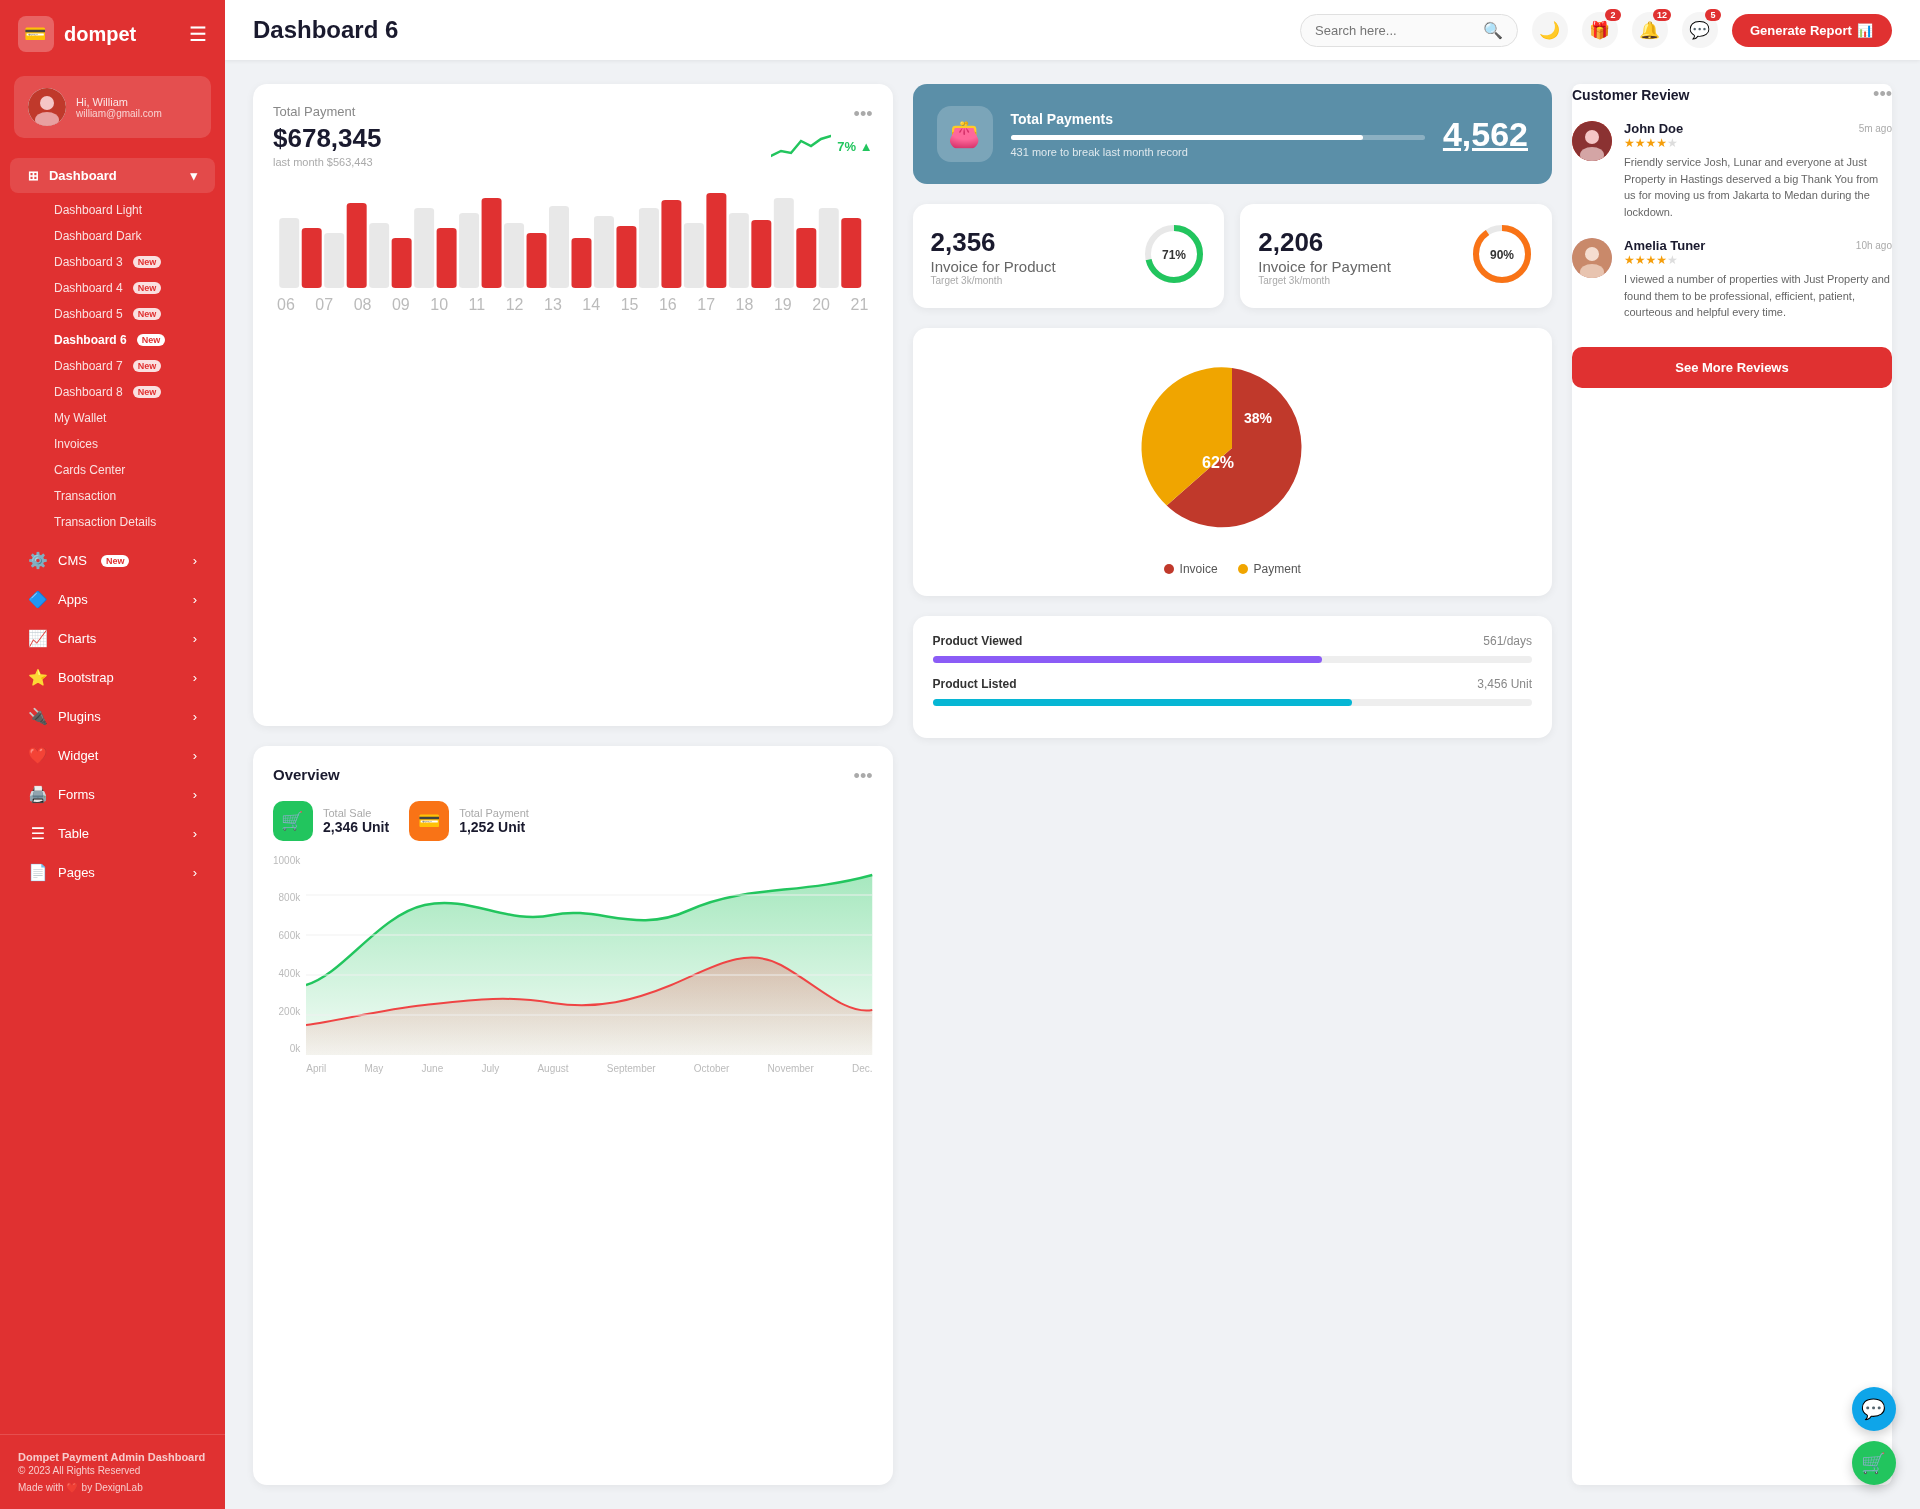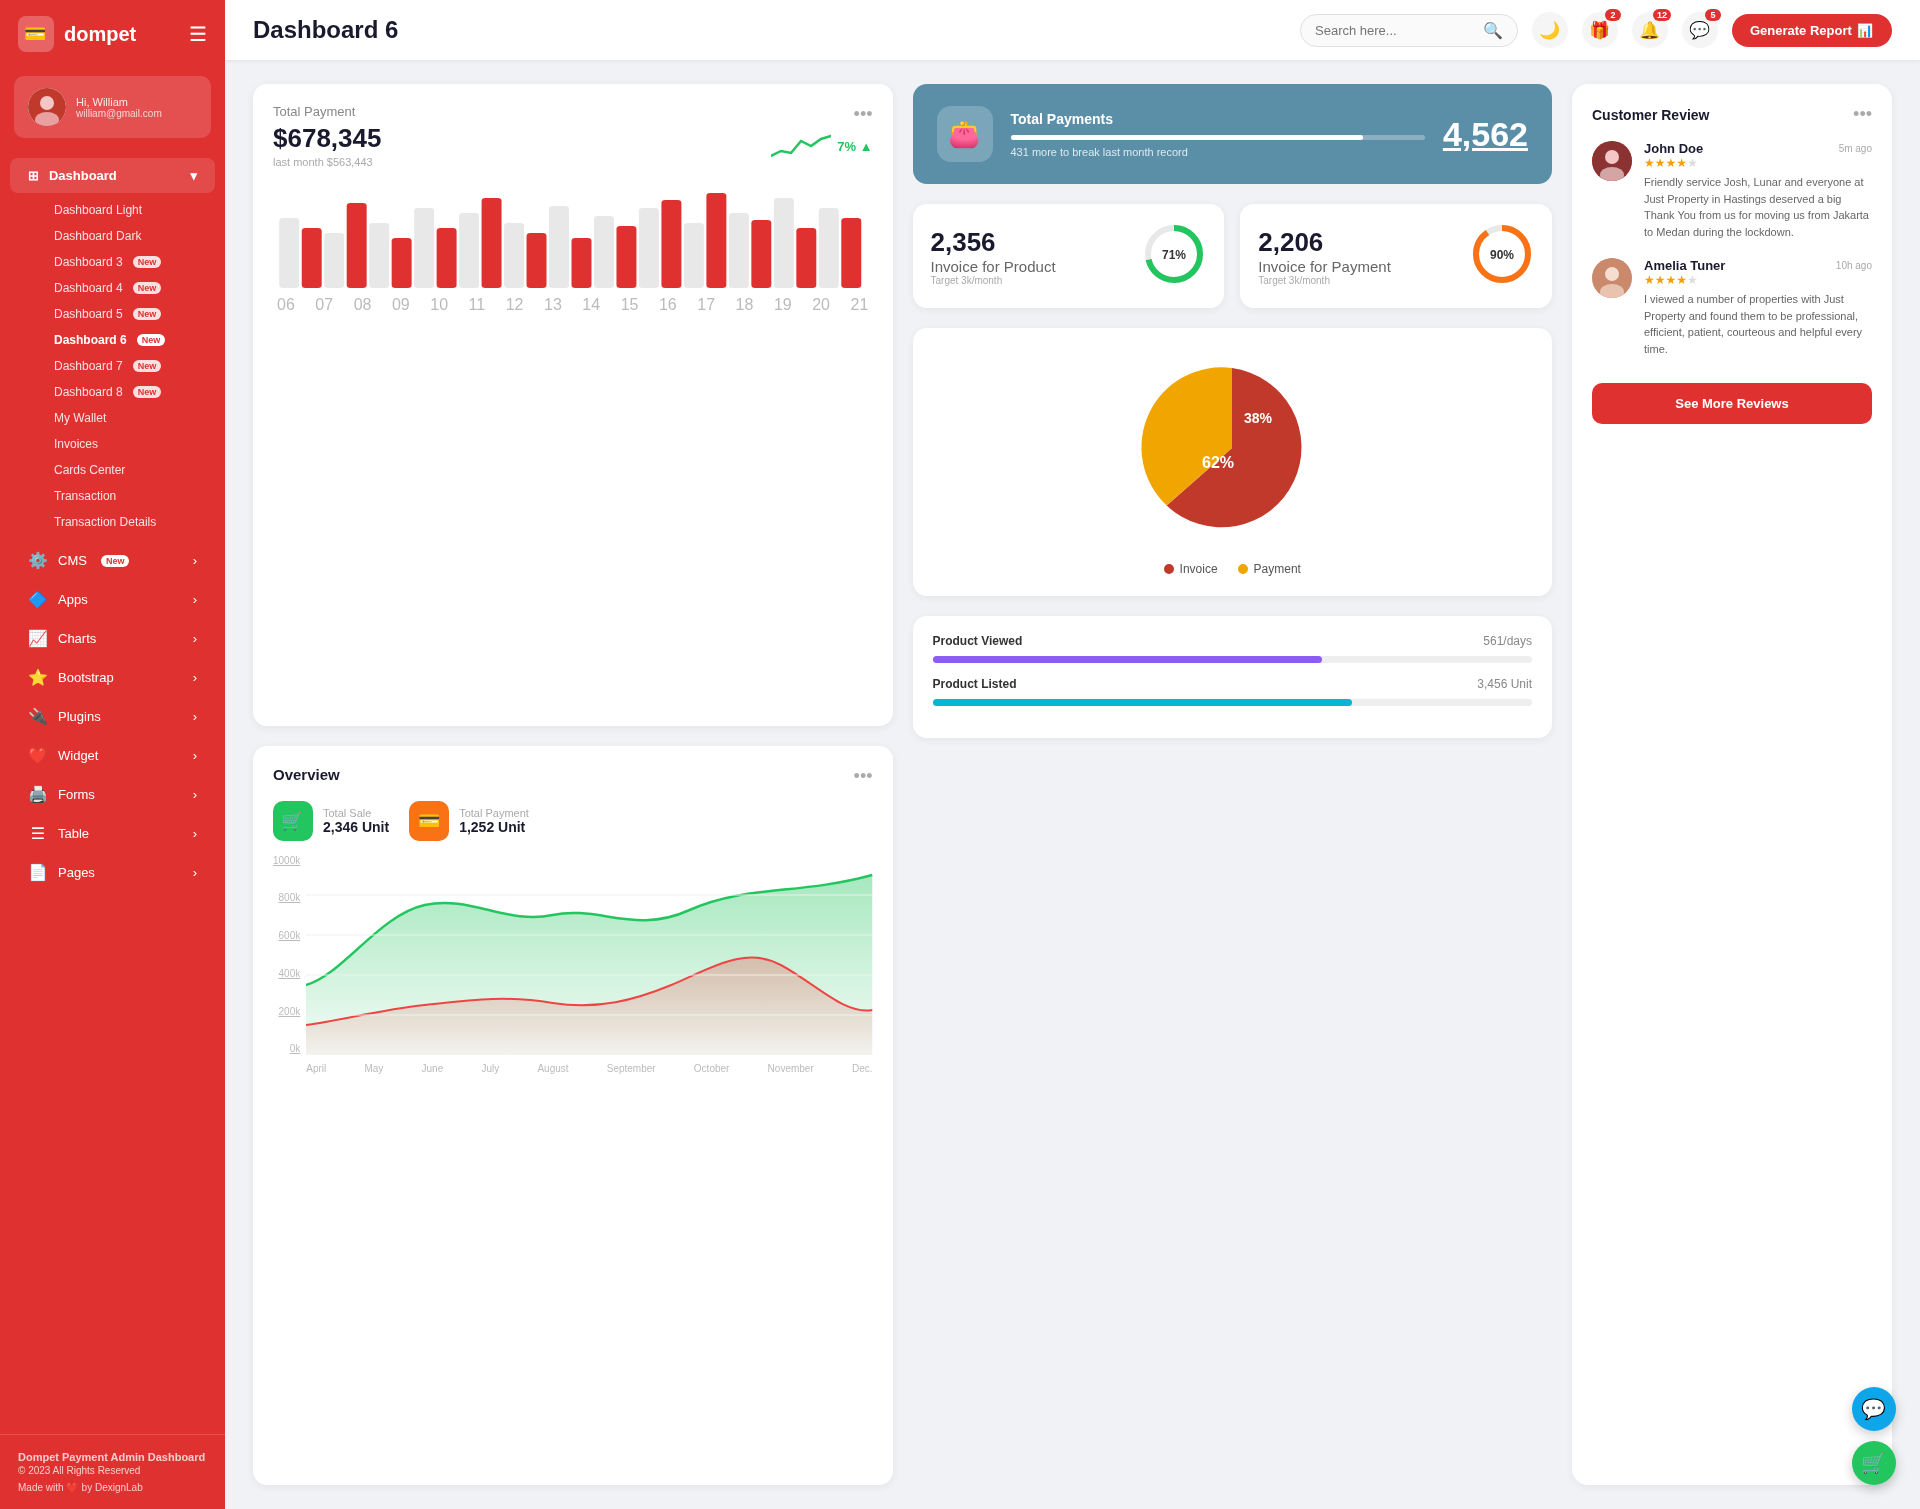--- a/index.html
+++ b/index.html
@@ -340,22 +340,21 @@
     .right-col {
       grid-column: 3 / 4;
       grid-row: 1 / 3;
       display: flex;
       flex-direction: column;
       gap: 20px;
     }
 
     .customer-review-card {
       background: #fff;
-      border-radius: 16px;
-      padding: 20px;
+      border-radius: 8px;
       box-shadow: 0 2px 8px rgba(0,0,0,0.06);
       flex: 1;
     }
     .review-header {
       display: flex; justify-content: space-between; align-items: center;
       margin-bottom: 16px;
     }
     .review-title { font-size: 14px; font-weight: 700; color: #1a1a2e; }
     .review-item { display: flex; gap: 12px; margin-bottom: 18px; }
     .reviewer-avatar {
@@ -782,21 +781,21 @@
         <div class="stat-item">
           <div class="stat-icon orange">💳</div>
           <div>
             <div class="stat-label">Total Payment</div>
             <div class="stat-value">1,252 Unit</div>
           </div>
         </div>
       </div>
 
       <div style="display:flex;position:relative;">
-        <div style="display:flex;flex-direction:column;justify-content:space-between;font-size:10px;color:#bbb;height:200px;padding-right:6px;text-align:right;text-decoration:underline;">
+        <div style="display:flex;flex-direction:column;justify-content:space-between;font-size:10px;color:#bbb;height:200px;padding-right:6px;text-align:right;">
           <span>1000k</span>
             <span>800k</span>
             <span>600k</span>
             <span>400k</span>
             <span>200k</span>
             <span>0k</span>
         </div>
         <div style="flex:1;">
           <svg width="100%" height="200" viewBox="0 0 620 200" preserveAspectRatio="none">
 

